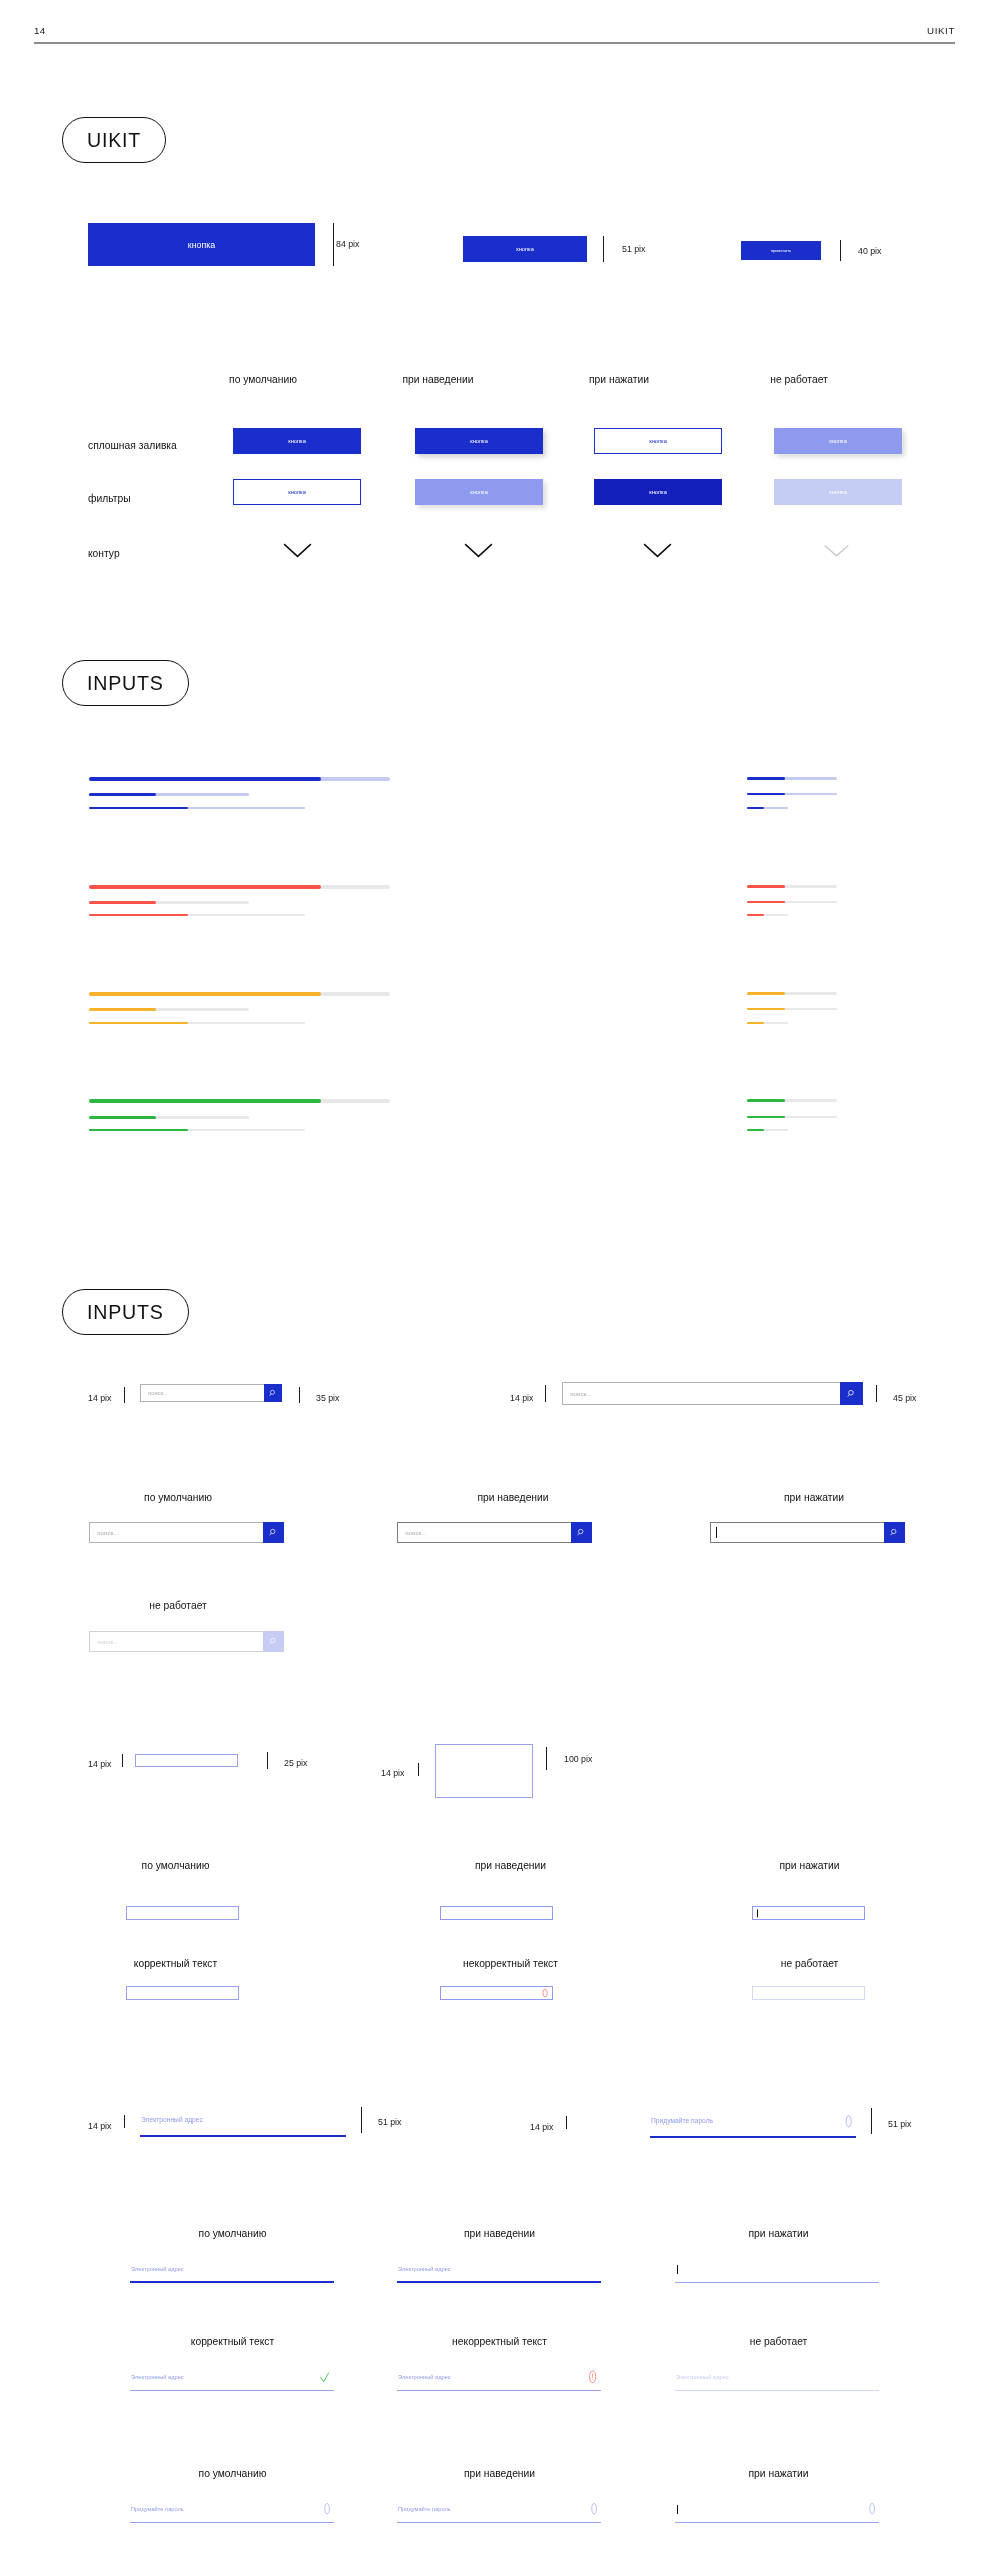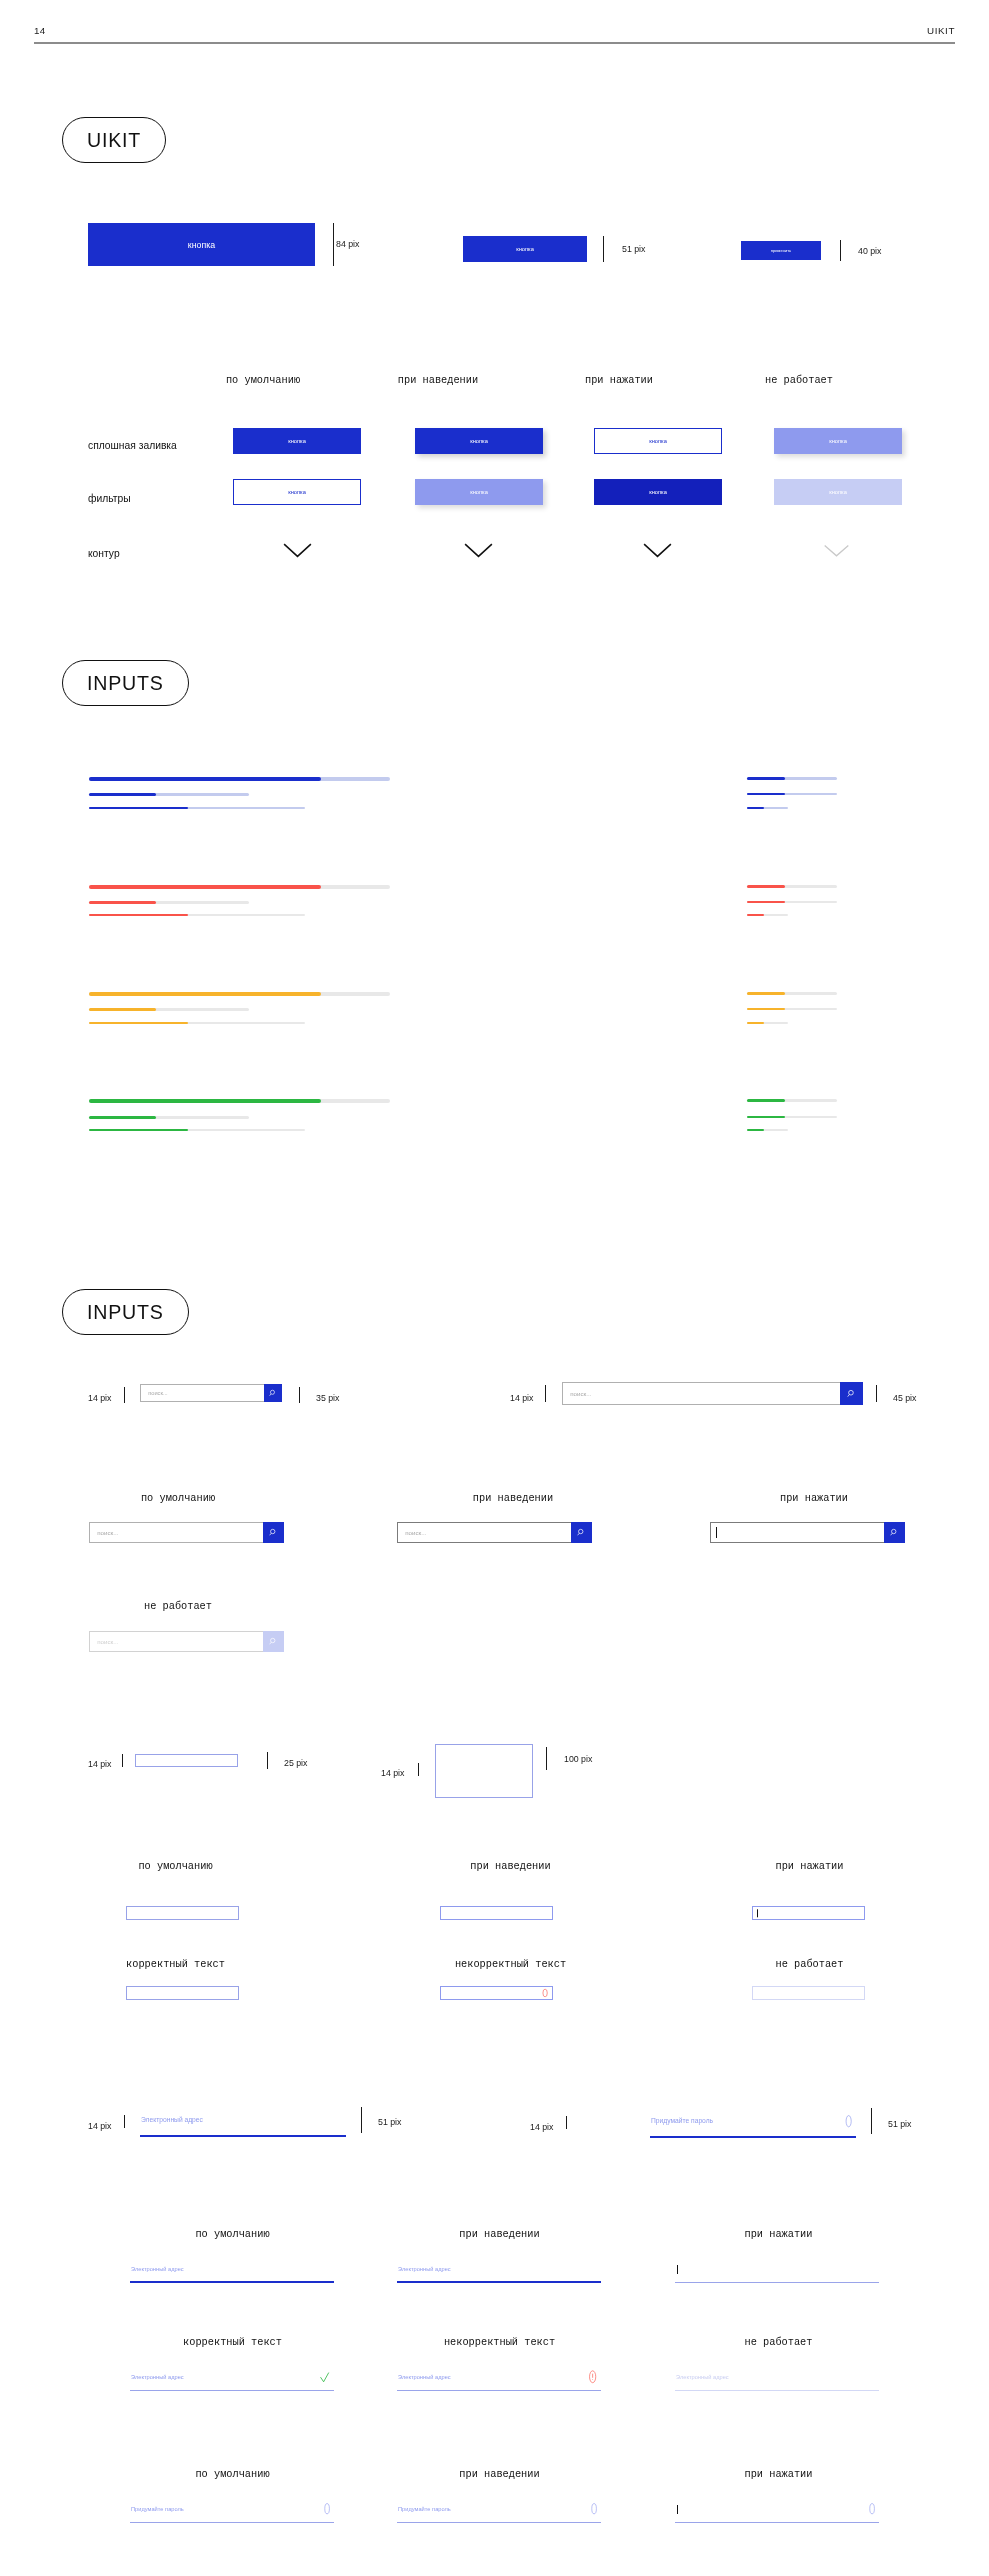--- a/index.html
+++ b/index.html
@@ -38,21 +38,21 @@
     padding: 0 24px;
     font-size: 19.6px; letter-spacing: 0.8px; color: #111111;
     background: #fff;
   }
 
   
   .abs { position: absolute; }
   .meta { font-size: 8.8px; color: #1a1a1a; white-space: nowrap; }
   .divider-v { width: 1px; background: #1a1a1a; }
   .col-head {
-    font-size: 10.3px; color: #111; text-align: center; white-space: nowrap; font-family: Liberation Mono, monospace;
+    font-size: 10.3px; color: #111; text-align: center; white-space: nowrap;
   }
   .row-label { font-size: 10.3px; color: #111; white-space: nowrap; }
 
   
   .btn {
     display: flex; align-items: center; justify-content: center;
     font-family: "Liberation Sans", sans-serif;
     color: #ffffff;
     border: none;
     white-space: nowrap;

